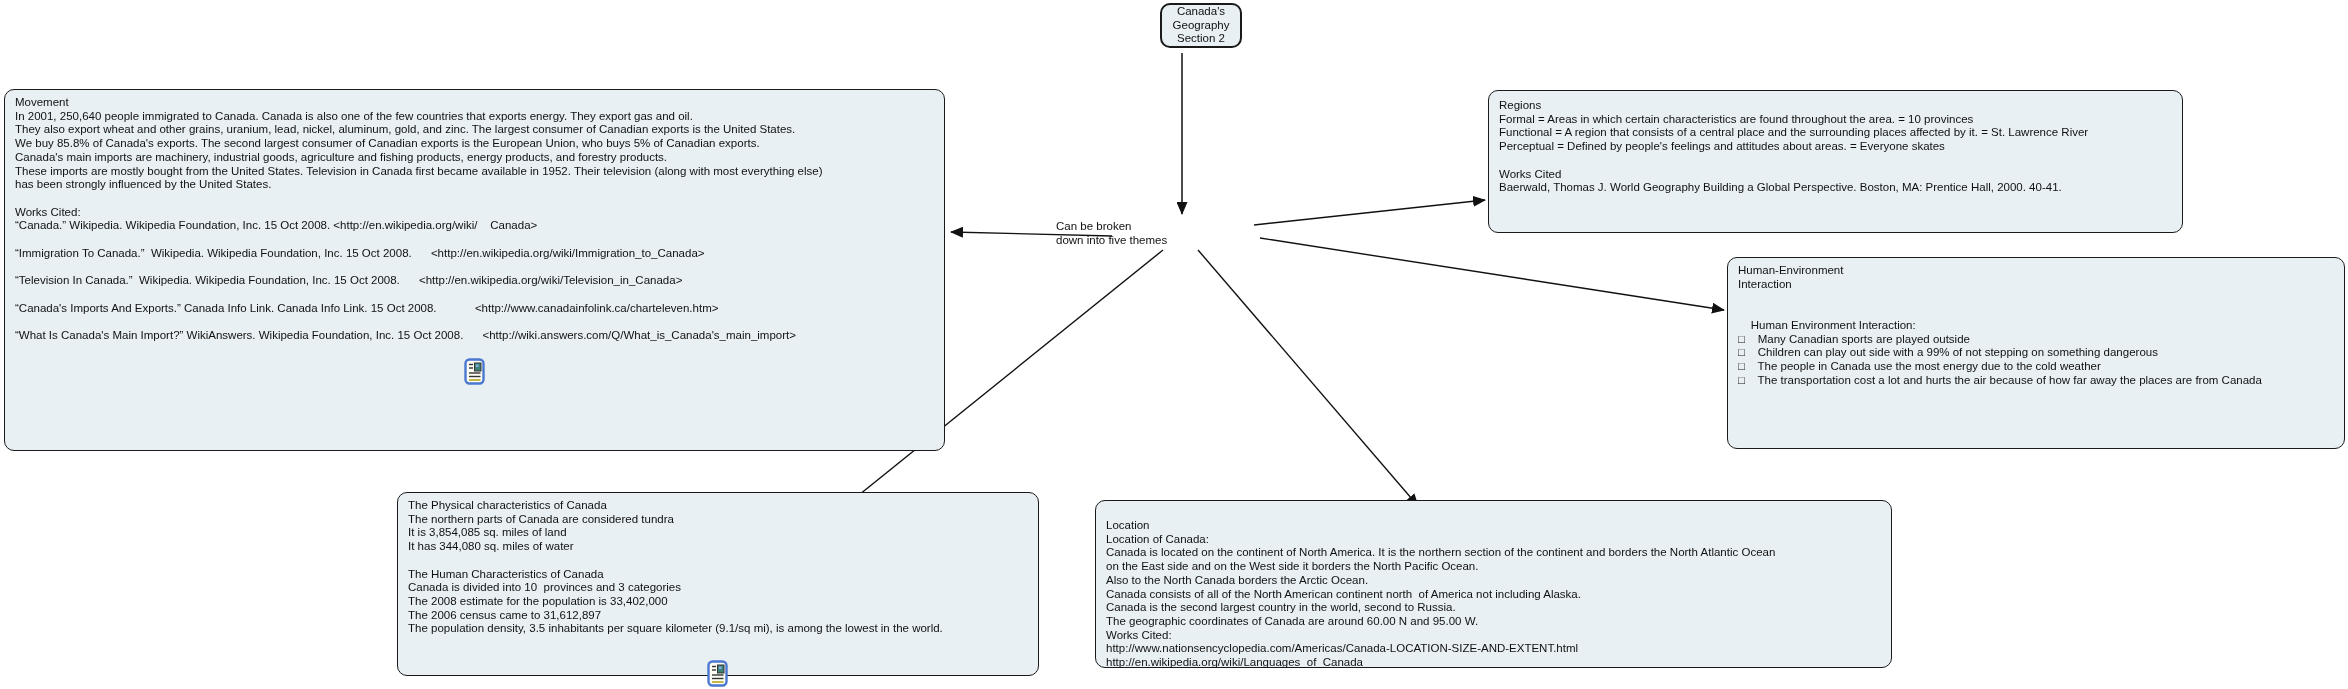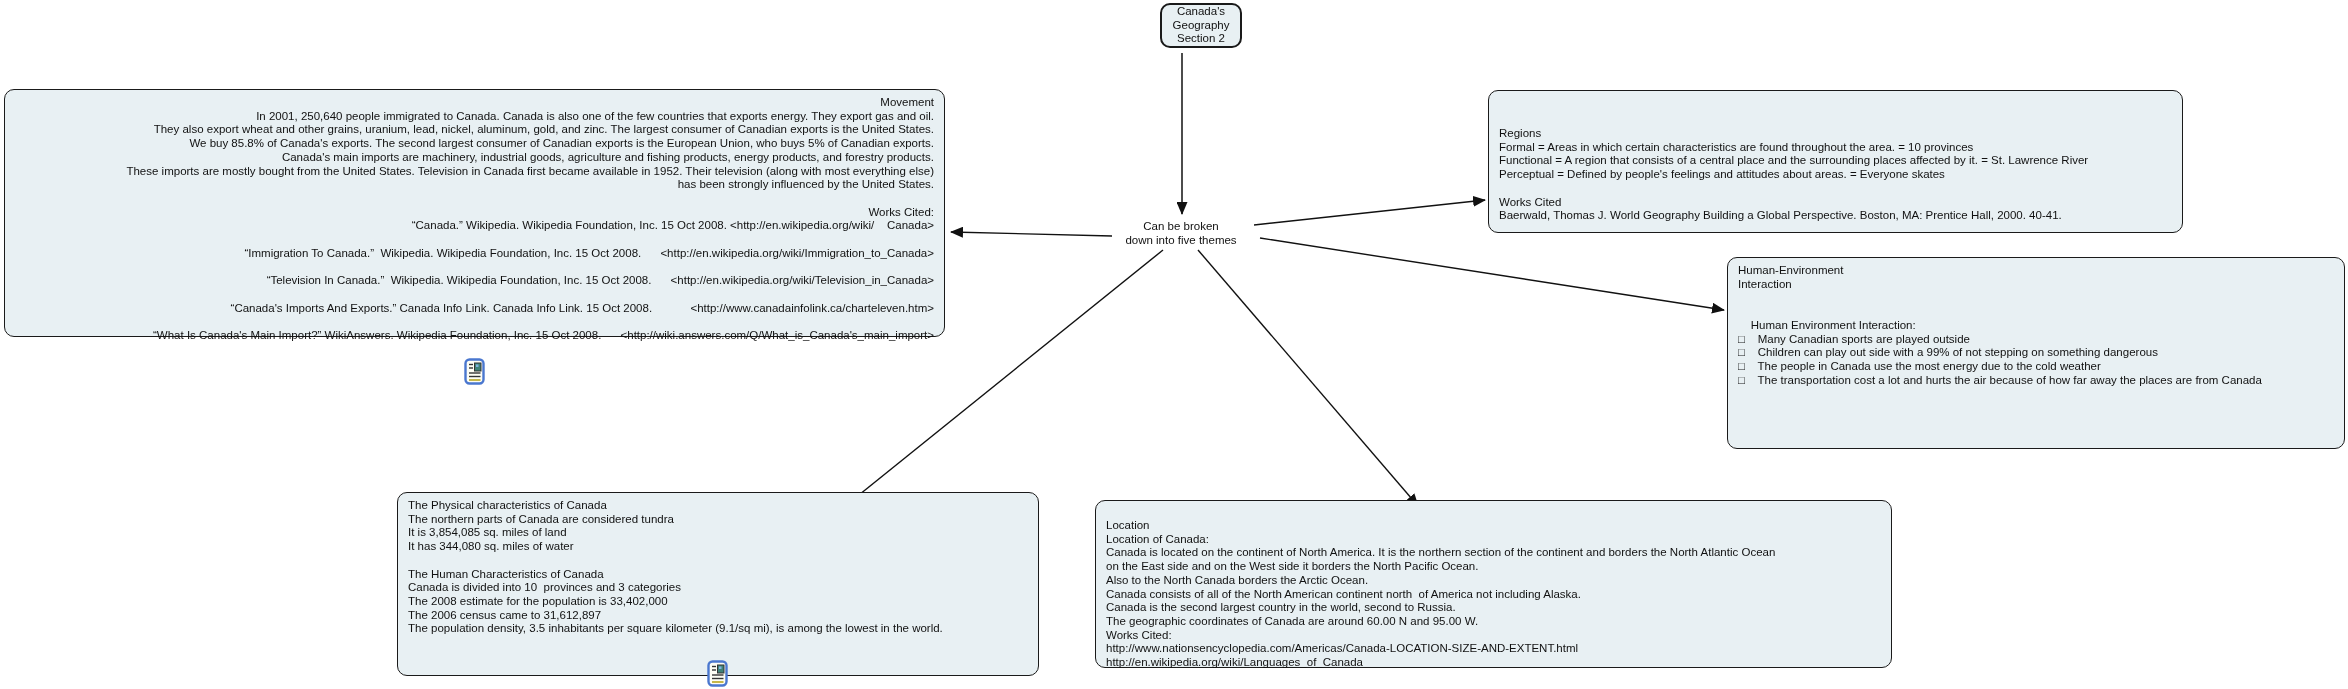--- a/index.html
+++ b/index.html
@@ -37,29 +37,29 @@
     border-width: 2px;
     display: flex; align-items: center; justify-content: center;
     text-align: center;
     padding: 0;
     margin-left: 20px;
   }
   .root-node .node-title { text-align: center; }
   .hub-label {
     position: absolute;
     left: 1056px; top: 220px; width: 250px;
-    text-align: center;
+    text-align: left;
     white-space: pre;
     font-size: 11.5px;
     line-height: 13.7px;
     z-index: 2;
     background: transparent;
   }
-  #movement-node  { left: 4px;    top: 89px;  width: 941px; height: 248px; text-align: right; }
-  #regions-node   { left: 1488px; top: 90px;  width: 695px; height: 143px; padding-top: 36px; }
+  #movement-node  { left: 4px;    top: 89px;  width: 941px; height: 362px; }
+  #regions-node   { left: 1488px; top: 90px;  width: 695px; height: 143px; padding-top: 8px; }
   #hei-node       { left: 1727px; top: 257px; width: 618px; height: 192px; }
   #place-node     { left: 397px;  top: 492px; width: 642px; height: 184px; }
   #location-node  { left: 1095px; top: 500px; width: 797px; height: 168px; padding-top: 18px; }
   .note-icon {
     position: absolute;
     width: 21px; height: 27px;
     z-index: 3;
   }
   #movement-note { left: 464px; top: 358px; }
   #place-note    { left: 707px; top: 660px; }

